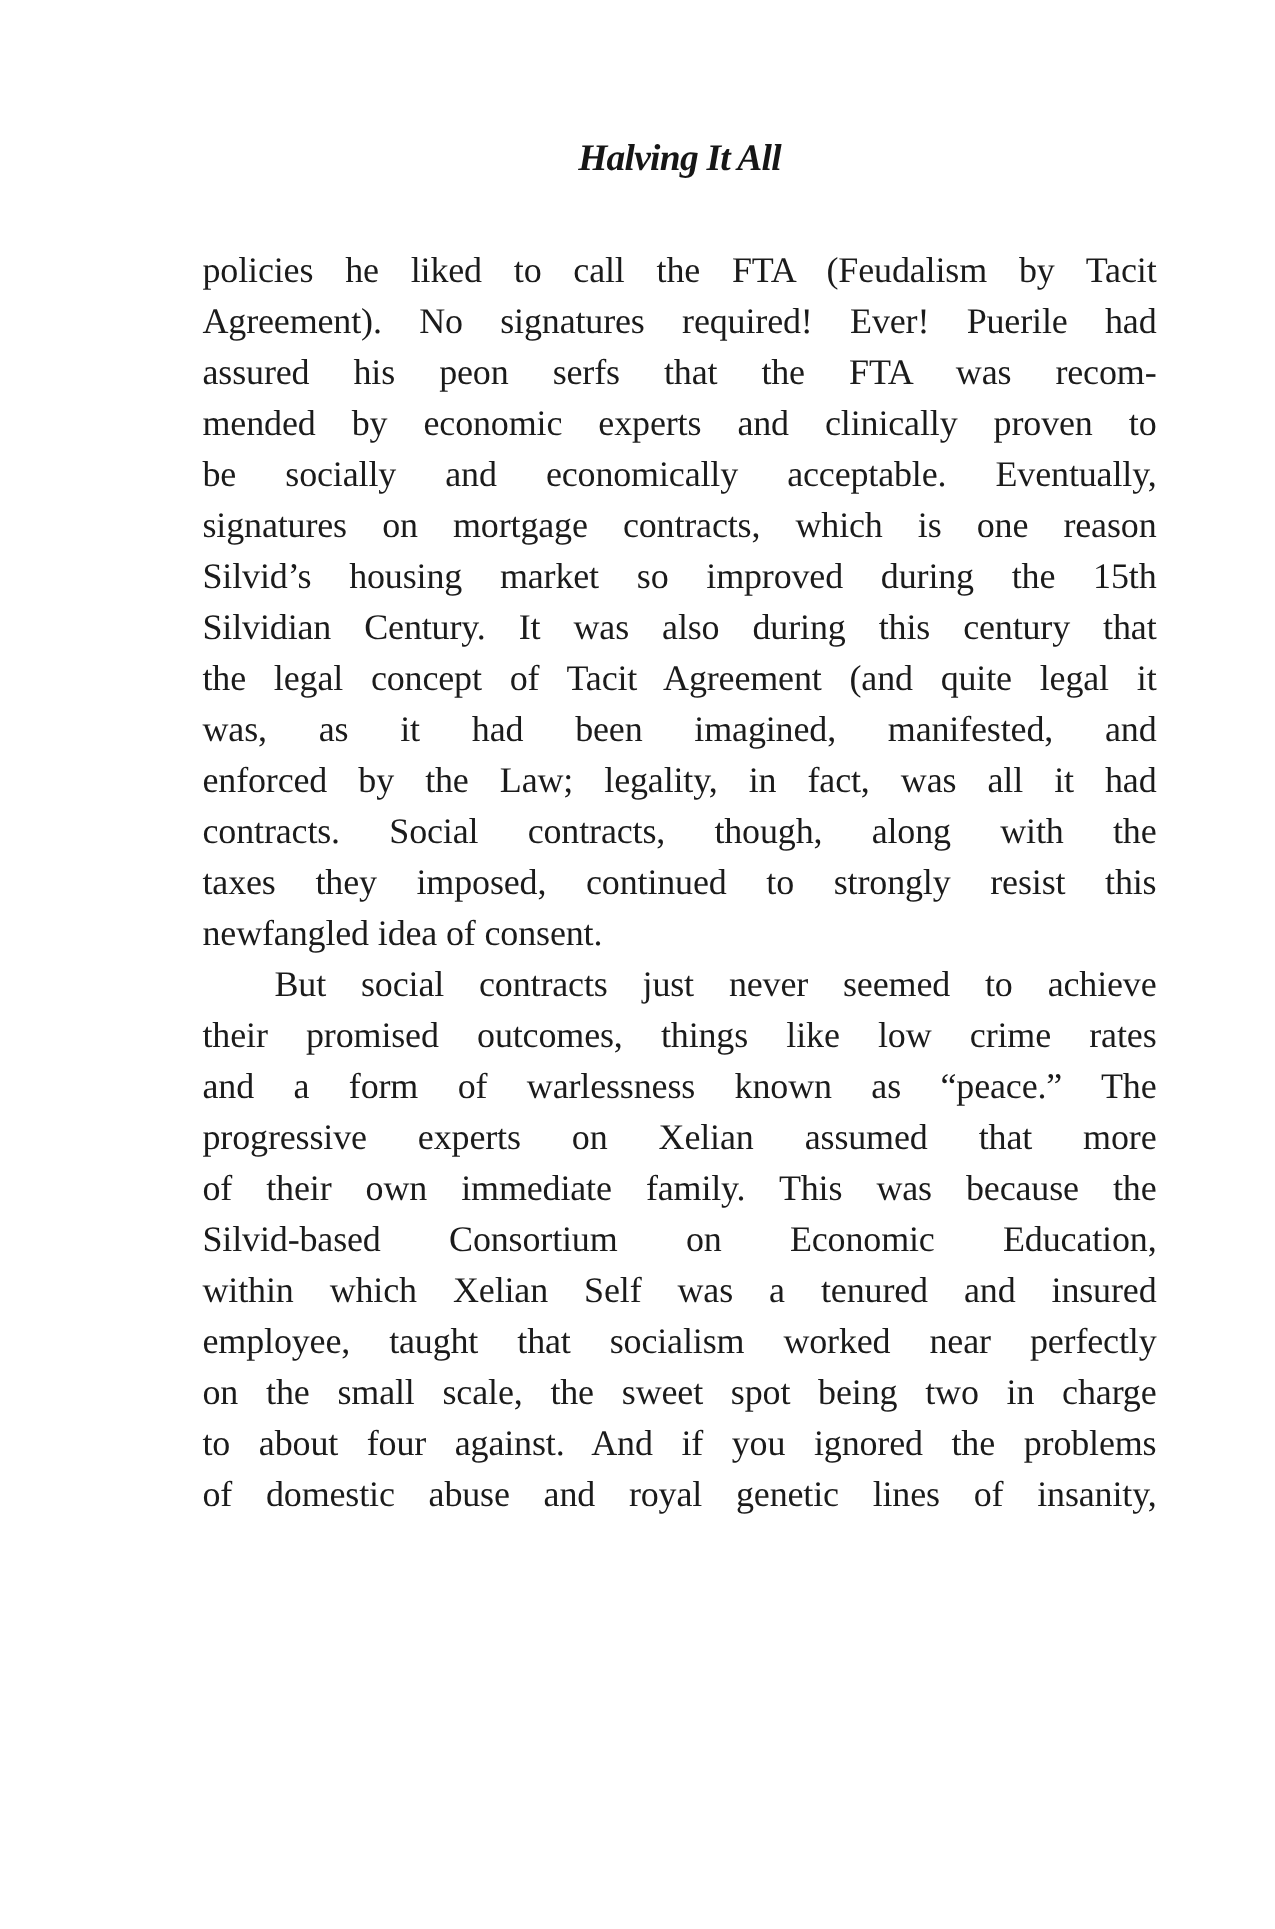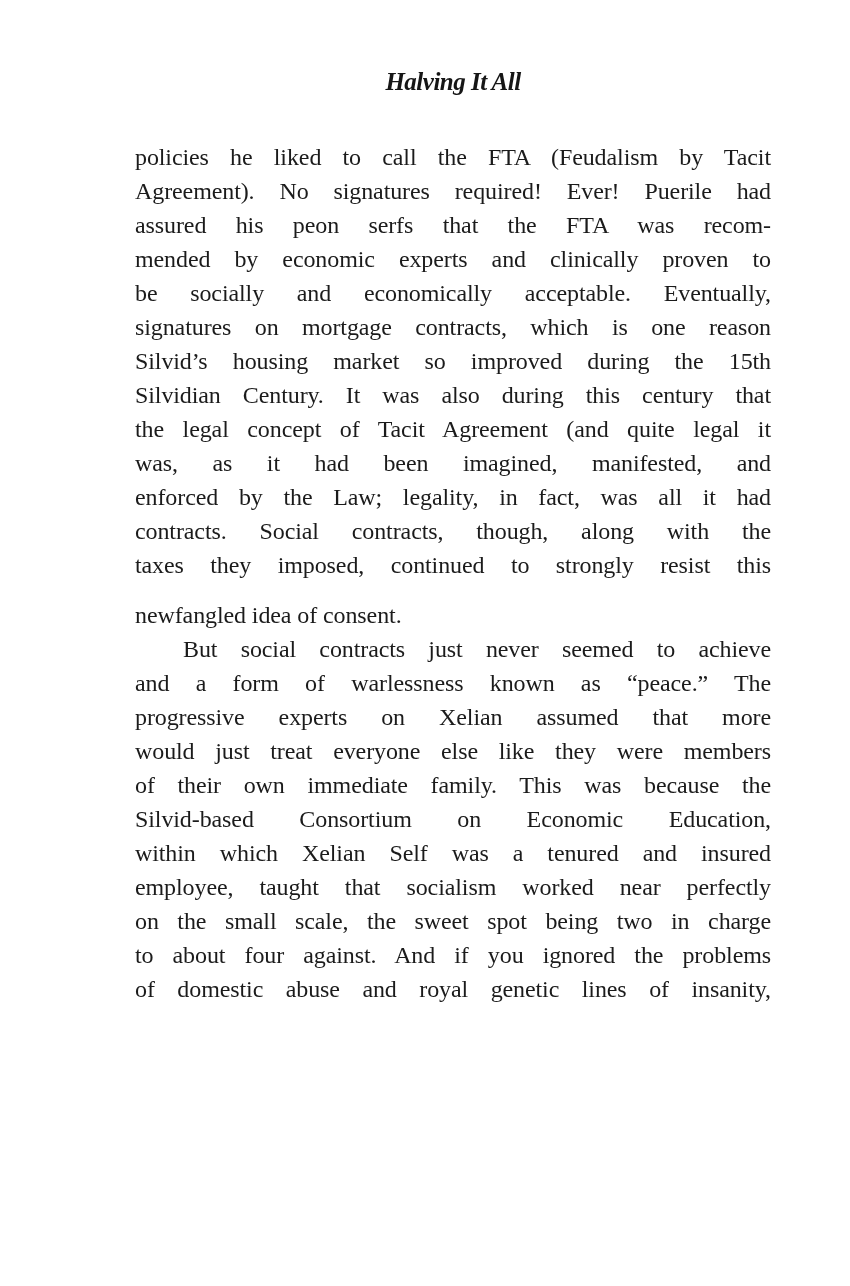--- a/index.html
+++ b/index.html
@@ -6,21 +6,21 @@
     margin: 0;
     padding: 0;
     background: #ffffff;
   }
   .page {
     position: relative;
     width: 850px;
     height: 1286px;
     background: #ffffff;
     box-sizing: border-box;
-    padding: 68px 79px 0 135px;
+    padding: 92px 79px 0 135px;
     font-family: "Liberation Serif", "DejaVu Serif", serif;
     color: #1b1b1b;
     overflow: hidden;
   }
   .running-head {
     text-align: center;
     font-size: 25px;
     line-height: 28px;
     font-weight: bold;
     font-style: italic;
@@ -35,21 +35,20 @@
   .para .line {
     height: 34px;
     line-height: 34px;
     text-align: justify;
     text-align-last: justify;
     white-space: normal;
   }
   
   .para.last-left .line:last-child {
     text-align-last: left;
-    margin-top: 16px;
   }
   
   .para.indent-first .line:first-child {
     text-indent: 48px;
   }
   .page-number {
     position: absolute;
     top: 1252px;
     right: 79px;
     font-size: 24px;
@@ -77,23 +76,23 @@
         <div class="line">Silvidian Century. It was also during this century that</div>
         <div class="line">the legal concept of Tacit Agreement (and quite legal it</div>
         <div class="line">was, as it had been imagined, manifested, and</div>
         <div class="line">enforced by the Law; legality, in fact, was all it had</div>
         <div class="line">contracts. Social contracts, though, along with the</div>
         <div class="line">taxes they imposed, continued to strongly resist this</div>
         <div class="line">newfangled idea of consent.</div>
       </div>
     <div class="para indent-first">
         <div class="line">But social contracts just never seemed to achieve</div>
+        <div class="line">their promised outcomes, things like low crime rates</div>
         <div class="line">and a form of warlessness known as “peace.” The</div>
         <div class="line">progressive experts on Xelian assumed that more</div>
-        <div class="line">would just treat everyone else like they were members</div>
         <div class="line">of their own immediate family. This was because the</div>
         <div class="line">Silvid-based Consortium on Economic Education,</div>
         <div class="line">within which Xelian Self was a tenured and insured</div>
         <div class="line">employee, taught that socialism worked near perfectly</div>
         <div class="line">on the small scale, the sweet spot being two in charge</div>
         <div class="line">to about four against. And if you ignored the problems</div>
         <div class="line">of domestic abuse and royal genetic lines of insanity,</div>
       </div>
   </div>
 

